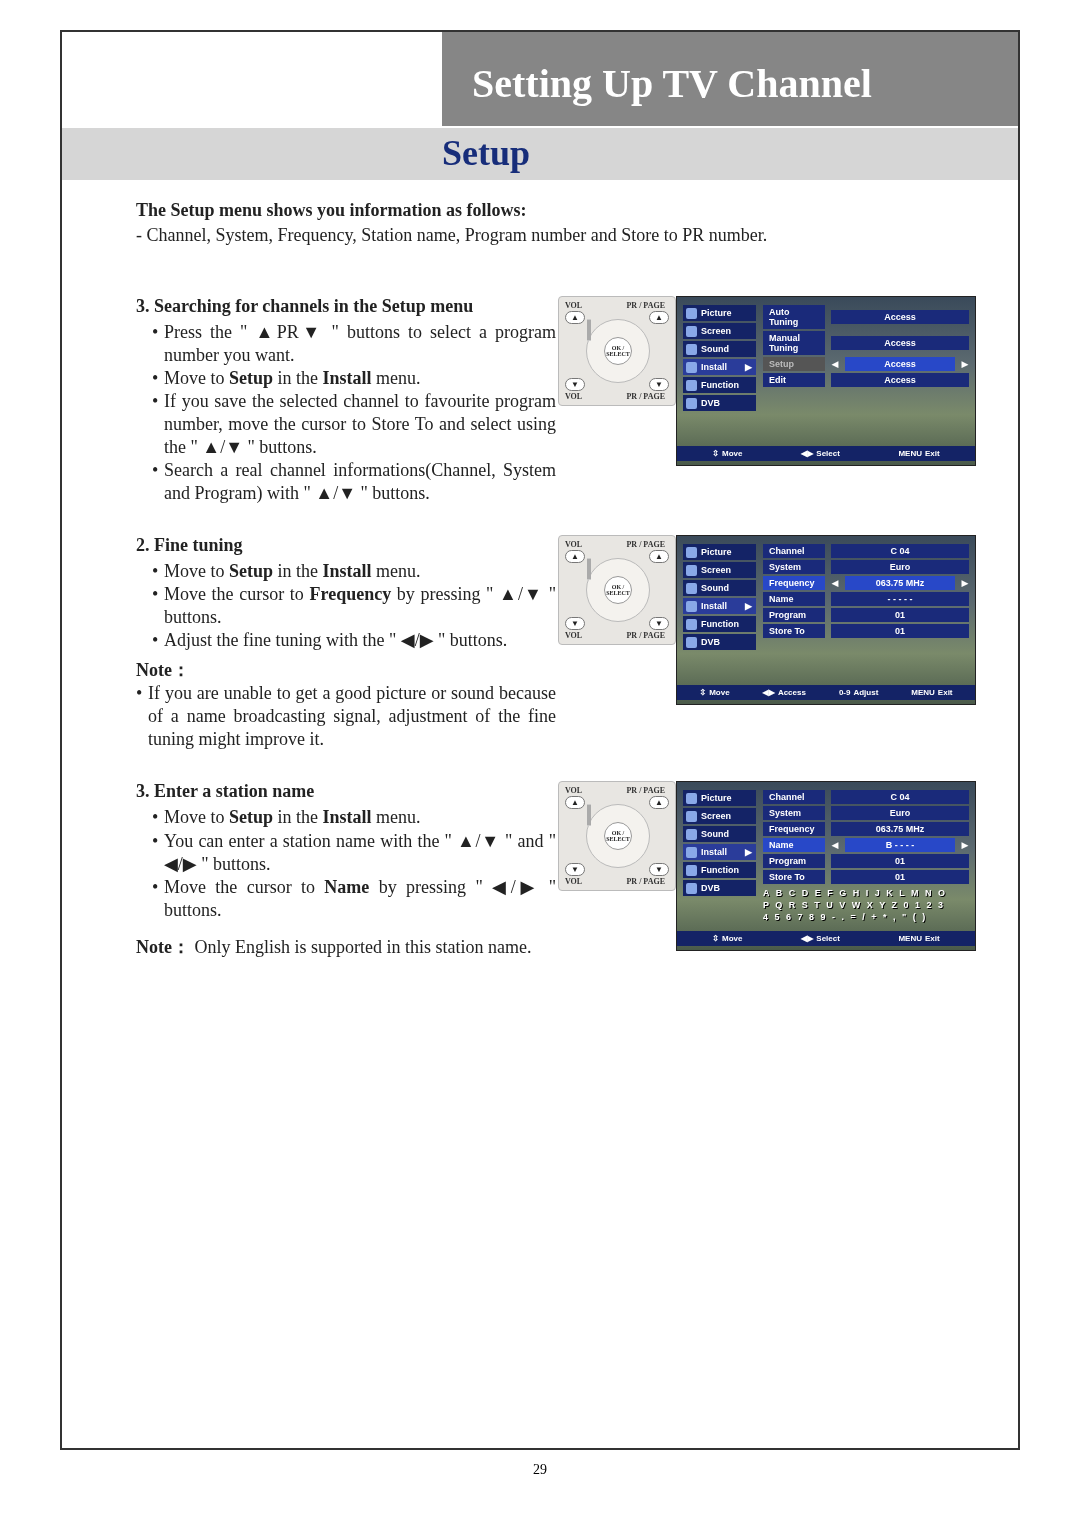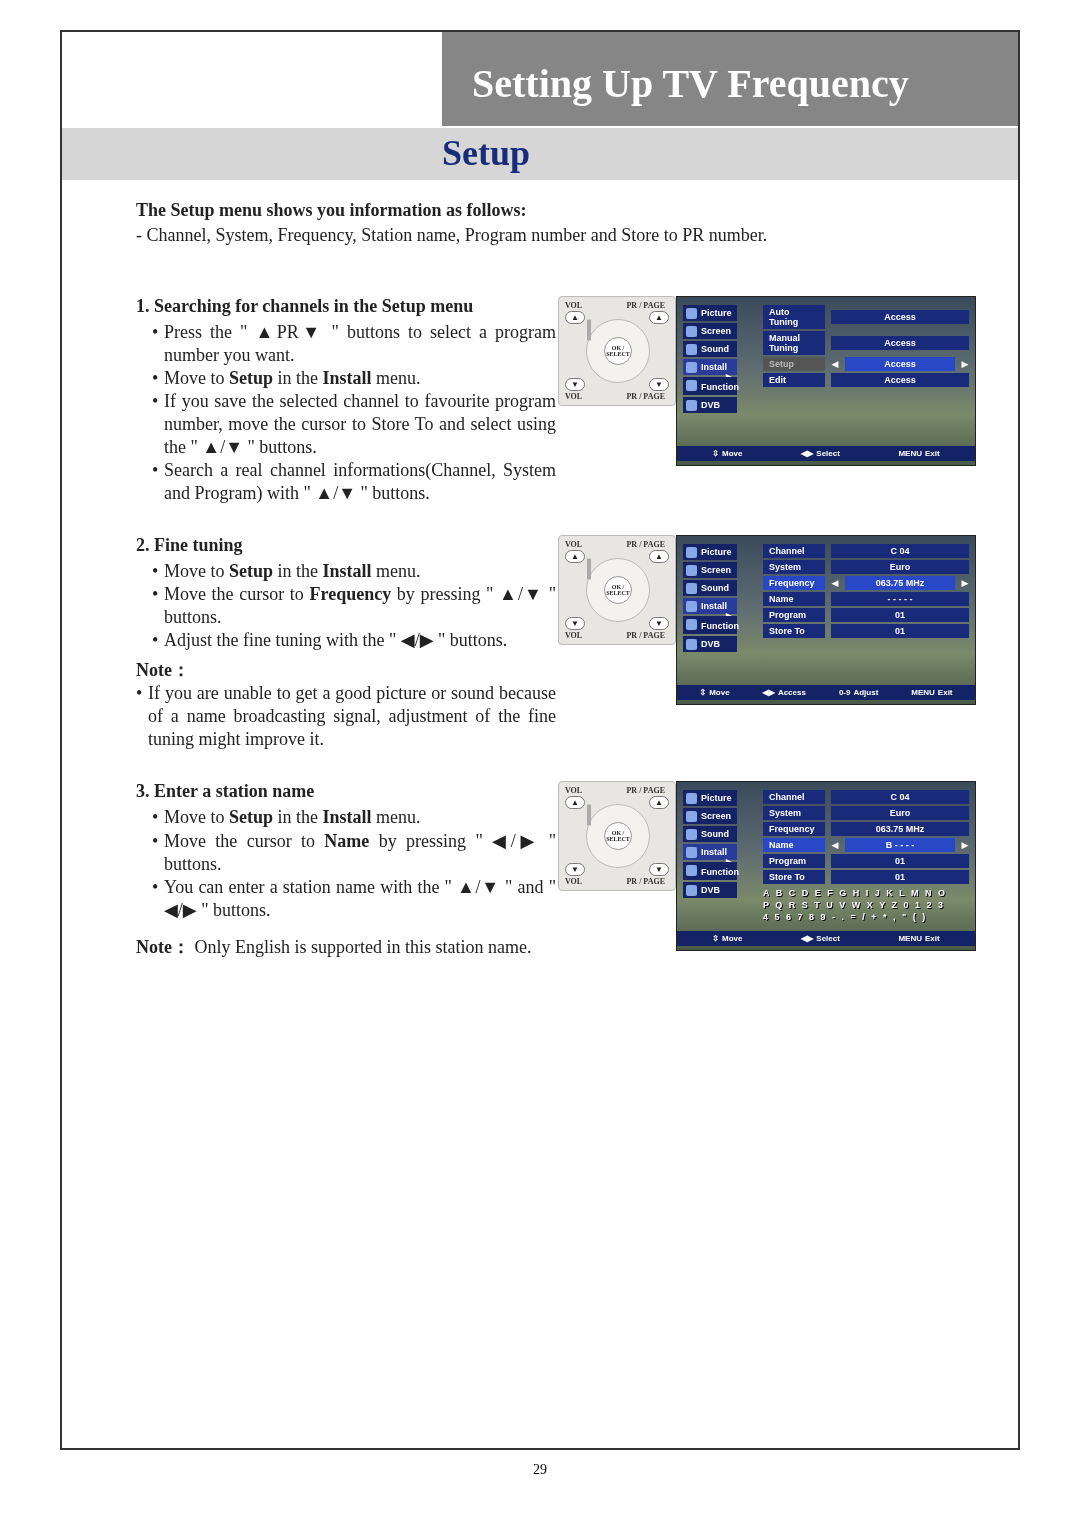--- a/index.html
+++ b/index.html
@@ -154,21 +154,21 @@
     border: 1px solid #222;
     width: 300px;
     font-family: Arial, sans-serif;
     color: #fff;
     font-size: 10px;
     position: relative;
     padding: 8px 6px 24px 6px;
     min-height: 170px;
   }
   .osd .left-menu {
-    width: 54px;
+    width: 73px;
     float:left;
   }
   .osd .left-menu .mi {
     background: #142366;
     padding: 3px 4px 3px 18px;
     margin-bottom: 2px;
     font-weight: bold;
     position:relative;
     font-size:9px;
   }
@@ -227,33 +227,33 @@
   }
   .clearfix::after{content:"";display:table;clear:both;}
   .note-inline{ margin-top:14px; line-height:1.3; }
 </style>
 </head>
 <body>
 
 <div class="page">
 
   <div class="header-block">
-    <div class="header-title">Setting Up TV Frequency</div>
+    <div class="header-title">Setting Up TV Channel</div>
   </div>
 
   <div class="subheader">Setup</div>
 
   <div class="content">
 
     <div class="intro-bold">The Setup menu shows you information as follows:</div>
     <div class="intro-text">- Channel, System, Frequency, Station name, Program number and Store to PR number.</div>
 
     <div class="section clearfix">
       <div class="section-body">
-        <div class="section-heading">1. Searching for channels in the Setup menu</div>
+        <div class="section-heading">3. Searching for channels in the Setup menu</div>
         <ul class="bullet-list">
           <li>Press the " ▲PR▼ " buttons to select a program number you want.</li>
           <li><span>Move to </span><b>Setup</b><span> in the </span><b>Install</b><span> menu.</span></li>
           <li>If you save the selected channel to favourite program number, move the cursor to Store To and select using the " ▲/▼ " buttons.</li>
           <li>Search a real channel informations(Channel, System and Program) with " ▲/▼ " buttons.</li>
         </ul>
       </div>
       <div class="figs">
         <div class="remote">
           <span class="lbl vol-t">VOL</span>
@@ -378,22 +378,22 @@
             </div>
           </div>
       </div>
     </div>
 
     <div class="section clearfix">
       <div class="section-body">
         <div class="section-heading">3. Enter a station name</div>
         <ul class="bullet-list">
           <li><span>Move to </span><b>Setup</b><span> in the </span><b>Install</b><span> menu.</span></li>
+          <li>You can enter a station name with the " ▲/▼ " and " ◀/▶ " buttons.</li>
           <li><span>Move the cursor to </span><b>Name</b><span> by pressing " ◀/▶ " buttons.</span></li>
-          <li>You can enter a station name with the " ▲/▼ " and " ◀/▶ " buttons.</li>
         </ul>
         <div class="note-inline">
           <span class="note-label">Note：</span>
           <span>Only English is supported in this station name.</span>
         </div>
       </div>
       <div class="figs">
         <div class="remote">
           <span class="lbl vol-t">VOL</span>
           <span class="lbl pr-t">PR / PAGE</span>

